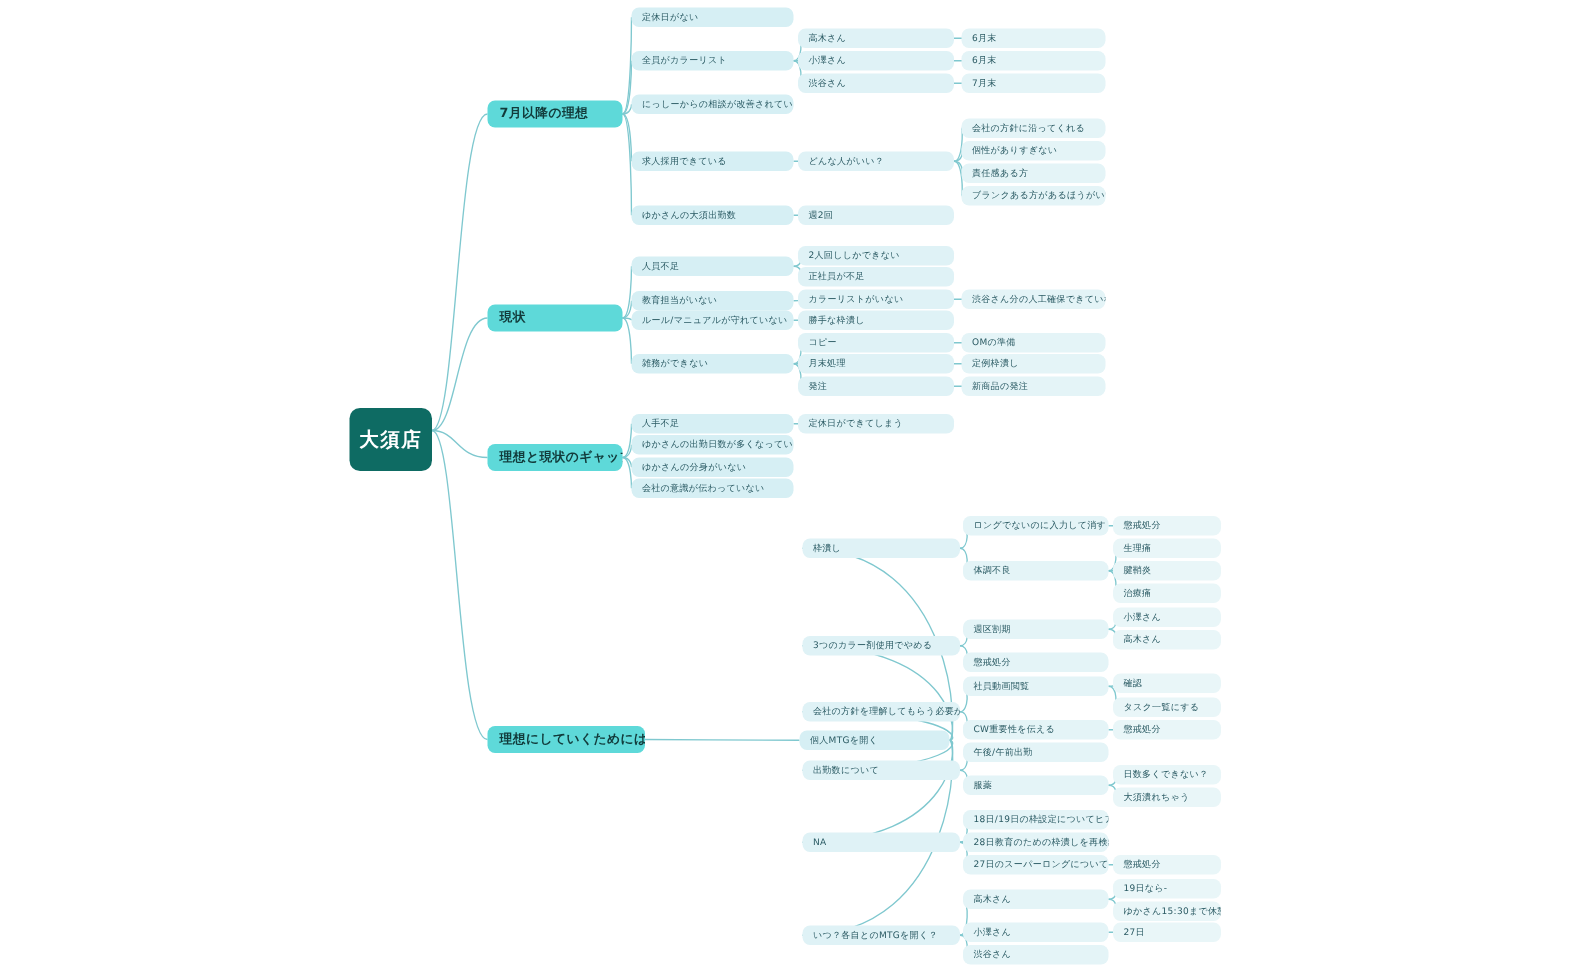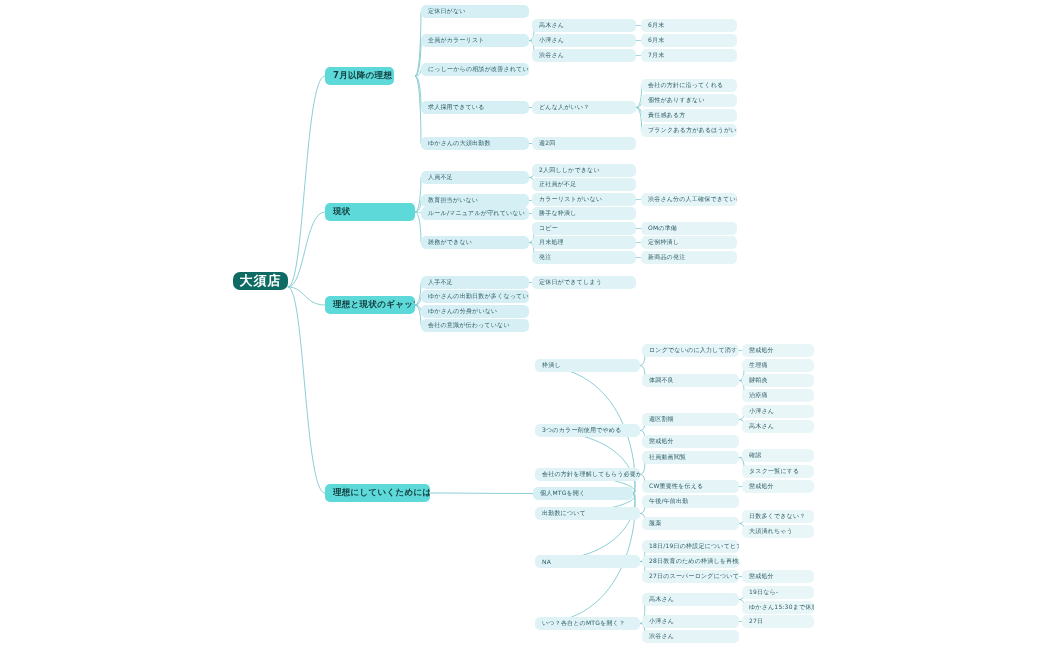--- a/index.html
+++ b/index.html
@@ -126,24 +126,24 @@
       <path d="M739,457.5 C745,457.5 745,471.5 742,471.5" fill="none" stroke="#7fc8cf" stroke-width="0.9"></path>
       <path d="M739,486.5 C745,486.5 745,486.5 742,486.5" fill="none" stroke="#7fc8cf" stroke-width="0.9"></path>
       <path d="M739,523.5 C745,523.5 745,516.5 742,516.5" fill="none" stroke="#7fc8cf" stroke-width="0.9"></path>
       <path d="M739,523.5 C745,523.5 745,531.5 742,531.5" fill="none" stroke="#7fc8cf" stroke-width="0.9"></path>
       <path d="M739,576.5 C745,576.5 745,576.5 742,576.5" fill="none" stroke="#7fc8cf" stroke-width="0.9"></path>
       <path d="M739,599.5 C745,599.5 745,592.5 742,592.5" fill="none" stroke="#7fc8cf" stroke-width="0.9"></path>
       <path d="M739,599.5 C745,599.5 745,607.5 742,607.5" fill="none" stroke="#7fc8cf" stroke-width="0.9"></path>
       <path d="M739,621.5 C745,621.5 745,621.5 742,621.5" fill="none" stroke="#7fc8cf" stroke-width="0.9"></path>
     </svg>
   <div id="node-layer">
-      <div class="node node-root" style="left: 233px; top: 272px; width: 55px; height: 18px;">
+      <div class="node node-root" style="left: 233px; top: 272px; width: 55px; height: 42px;">
         <span>大須店</span>
       </div>
-      <div class="node node-l1" style="left: 325px; top: 67px; width: 69px; height: 18px;">
+      <div class="node node-l1" style="left: 325px; top: 67px; width: 90px; height: 18px;">
         <span>7月以降の理想</span>
       </div>
       <div class="node node-l1" style="left: 325px; top: 203px; width: 90px; height: 18px;">
         <span>現状</span>
       </div>
       <div class="node node-l1" style="left: 325px; top: 296px; width: 90px; height: 18px;">
         <span>理想と現状のギャップ</span>
       </div>
       <div class="node node-l1" style="left: 325px; top: 484px; width: 105px; height: 18px;">
         <span>理想にしていくためには？</span>

